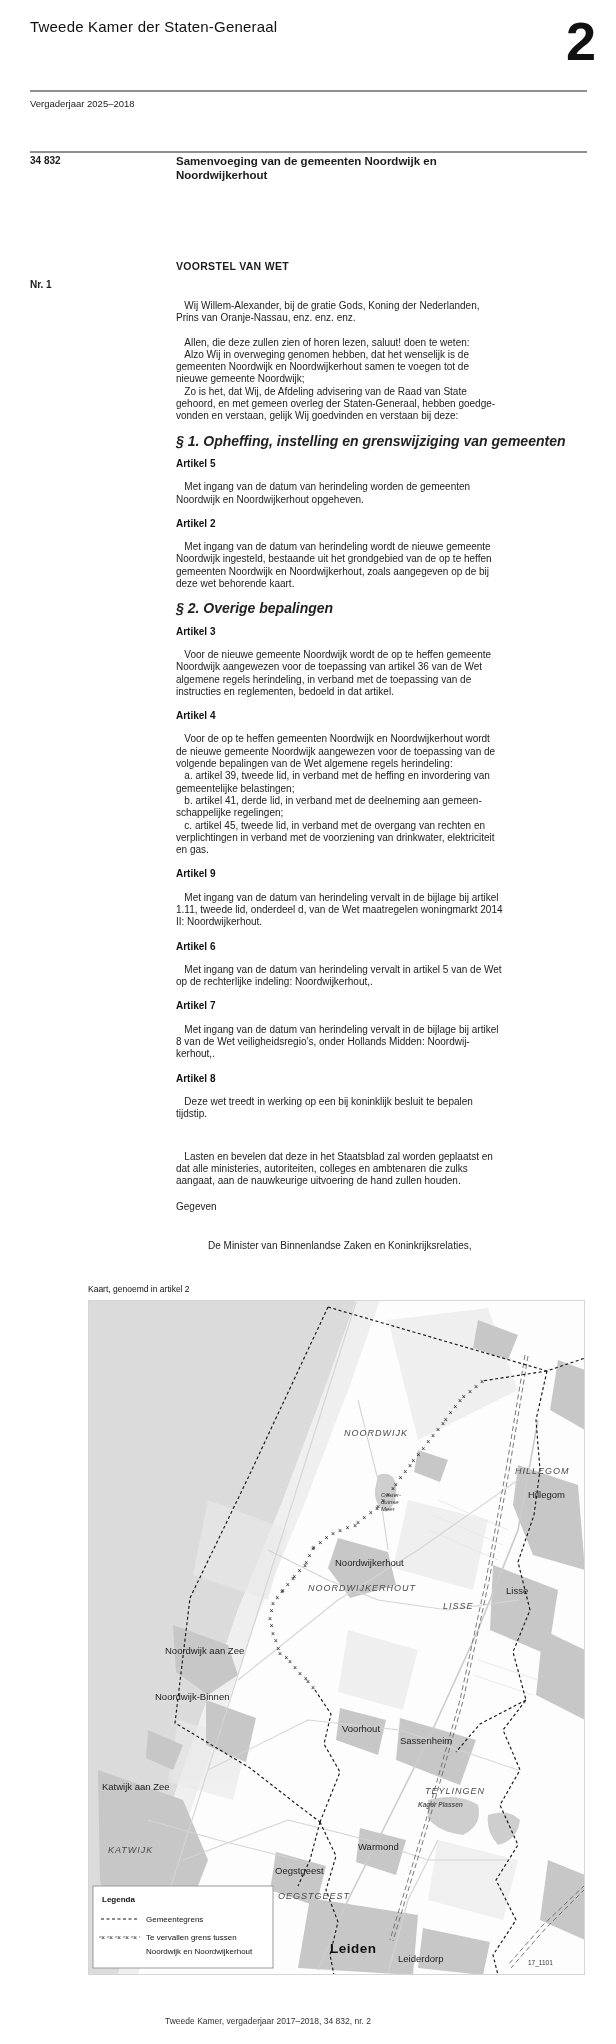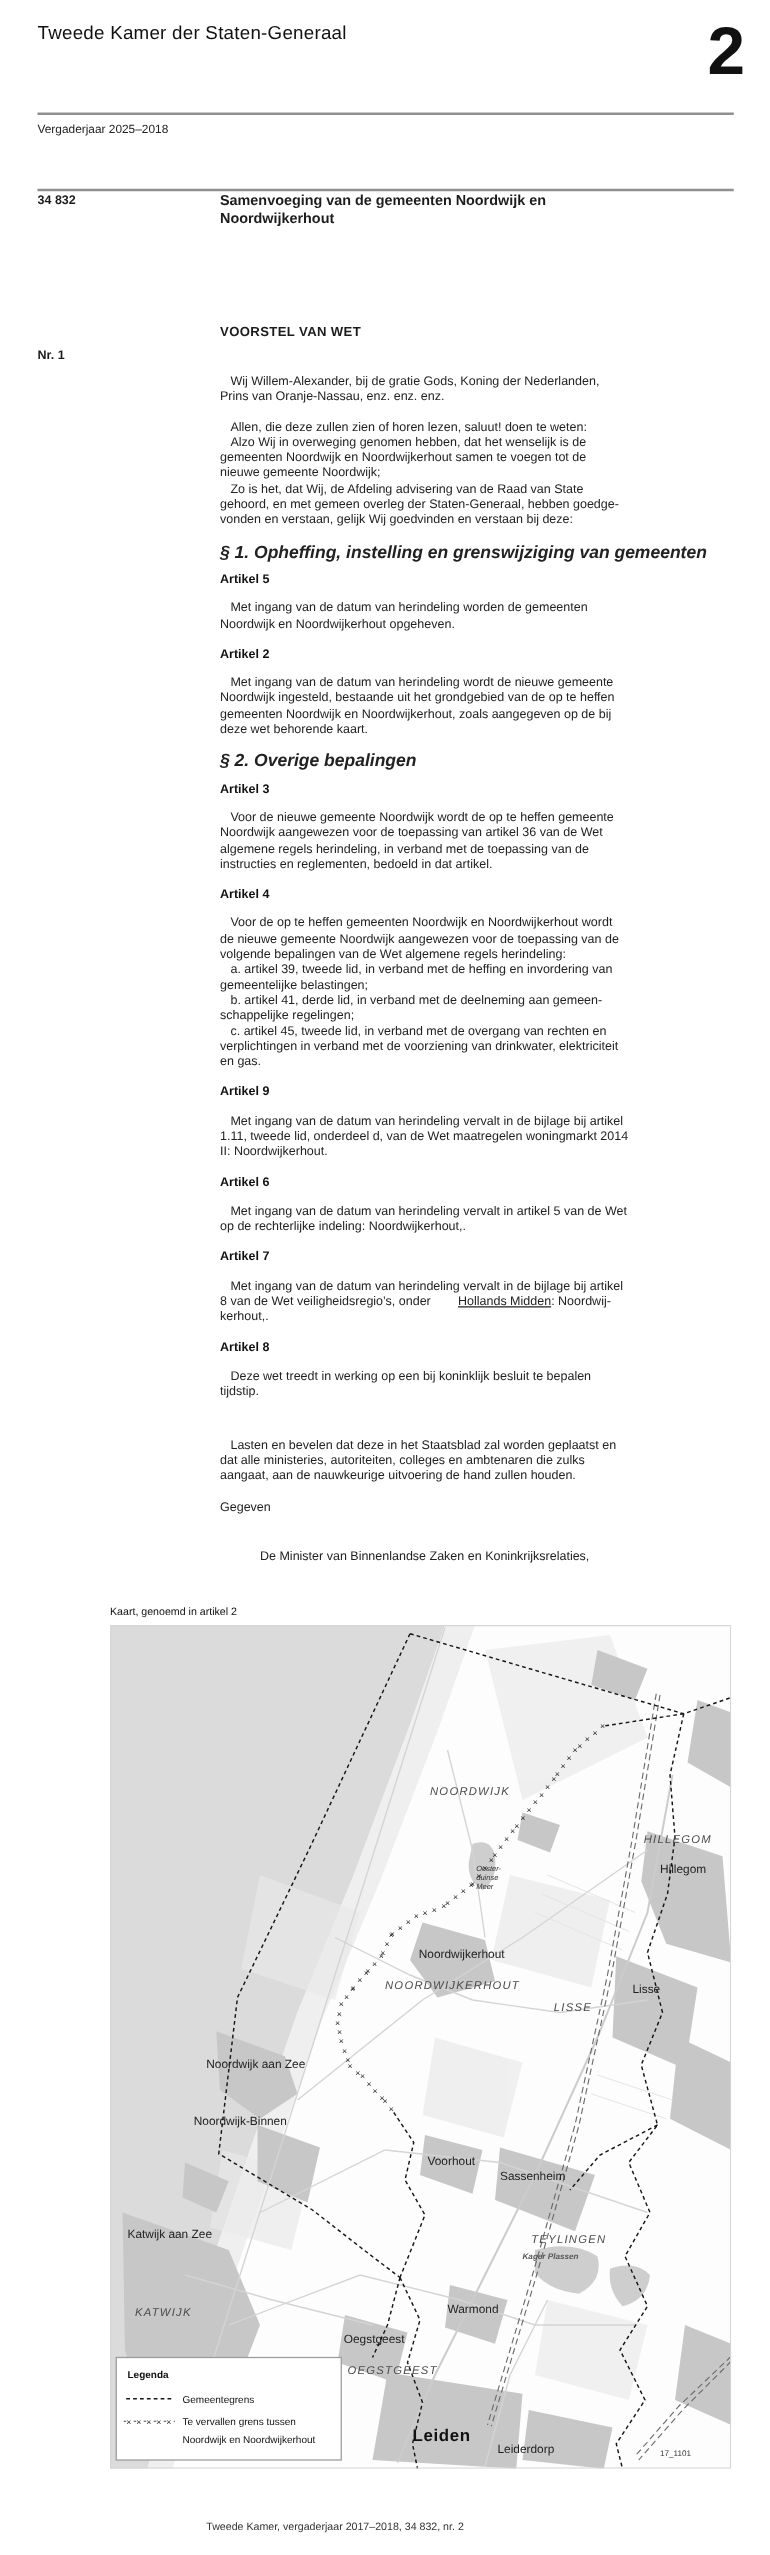--- a/index.html
+++ b/index.html
@@ -15,21 +15,21 @@
   .session{position:absolute;left:30px;top:98px;font-size:9.5px;color:#222;}
   .ks-number{position:absolute;left:30px;top:155px;font-size:10px;font-weight:bold;}
   .ks-title{position:absolute;left:176px;top:155px;width:414px;font-size:11.5px;font-weight:bold;
         line-height:13.5px;white-space:pre-wrap;}
   .nr-label{position:absolute;left:30px;top:279px;font-size:10px;font-weight:bold;}
   .doc-type{position:absolute;left:176px;top:260px;font-size:10.5px;font-weight:bold;letter-spacing:.3px;}
   .body-col{position:absolute;left:176px;top:300px;width:414px;font-size:10px;line-height:12.3px;color:#222;}
   .body-col p.para{margin:0 0 12px 0;white-space:pre-wrap;}
   .body-col h3.article{margin:10px 0 11px 0;font-size:10px;font-weight:bold;color:#111;}
   .body-col h4.section{margin:10px 0 11px 0;font-size:14px;font-weight:bold;font-style:italic;color:#222;}
-  .u{text-decoration:underline;margin-left:19px;}
+  .u{}
   .map-caption{position:absolute;left:88px;top:1284px;font-size:8.5px;font-weight:normal;color:#111;}
   .map-wrap{position:absolute;left:88px;top:1300px;width:497px;height:675px;}
   .map-wrap svg{display:block;}
   .footer-line{position:absolute;left:165px;top:2016px;font-size:8.5px;color:#333;}
 
   
   .sea{fill:#dbdbdb;}
   .dune{fill:#efefef;}
   .urban{fill:#c7c7c7;stroke:none;}
   .patch{fill:#e9e9e9;}

